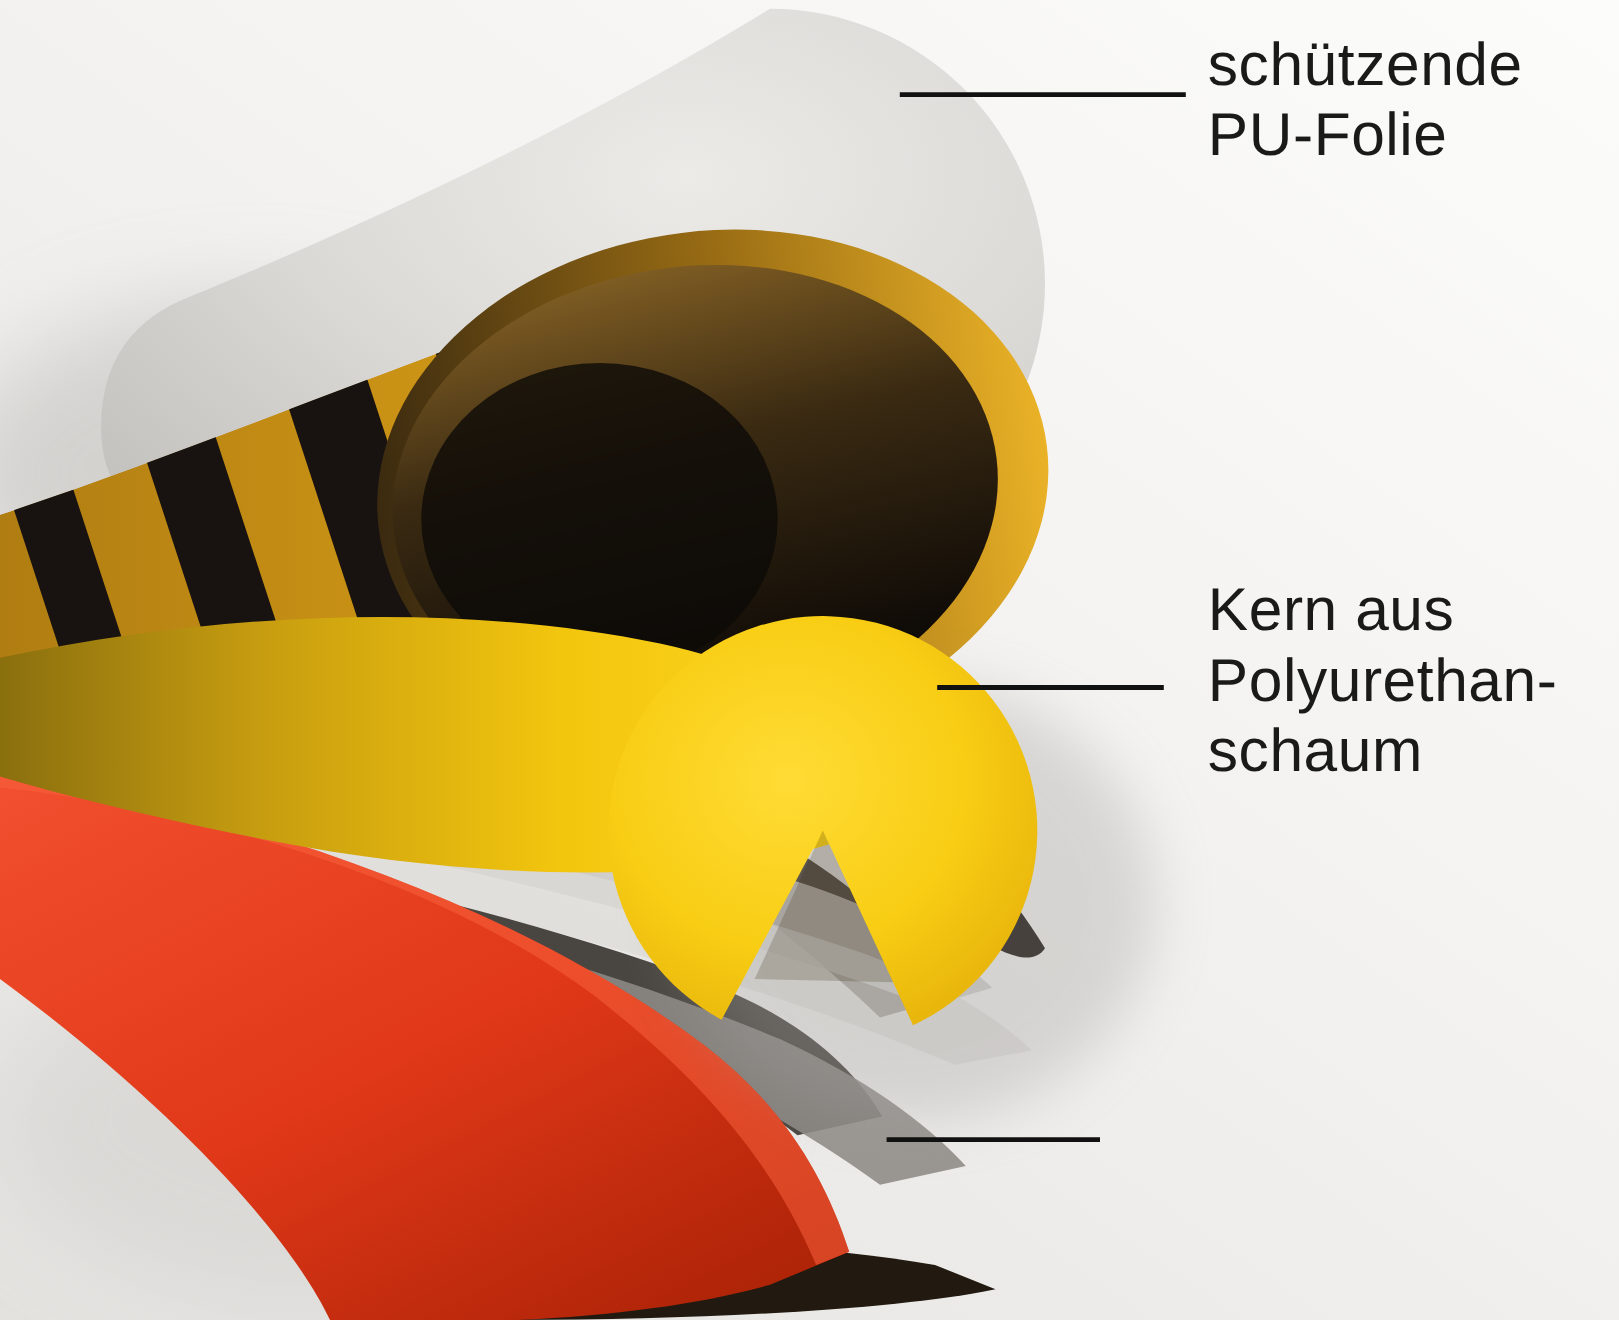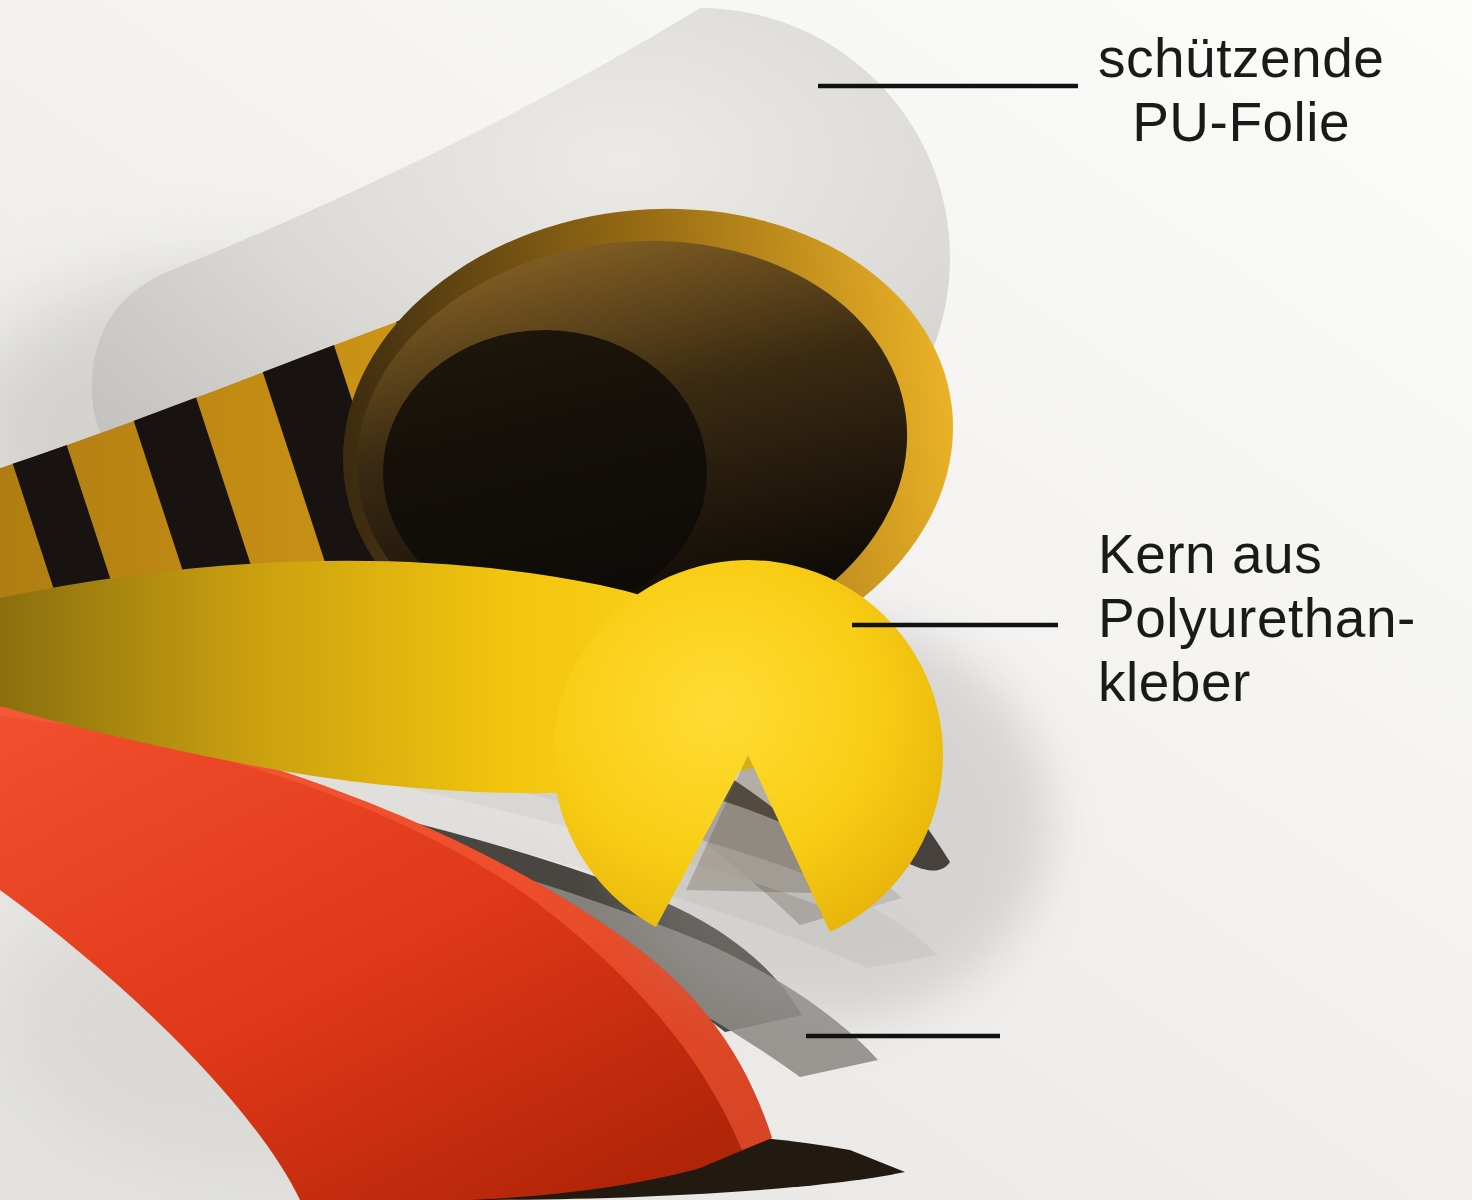--- a/index.html
+++ b/index.html
@@ -13,21 +13,21 @@
   .stage svg{position:absolute;left:0;top:0;}
   .label{
     position:absolute;
     font-family:"Liberation Sans",sans-serif;
     font-size:55px;
     line-height:64px;
     color:#1a1a19;
     white-space:pre-line;
     letter-spacing:0.5px;
   }
-  .label-pu{left:1098px;top:26px;text-align:center;}
+  .label-pu{left:1098px;top:26px;}
   .label-kern{left:1098px;top:522px;}
   .label-kleber{left:1028px;top:972px;}
 </style>
 </head>
 <body>
 
 <div class="stage">
 
   <svg width="1472" height="1200" viewBox="0 0 1472 1200" xmlns="http://www.w3.org/2000/svg">
     <defs>
@@ -146,15 +146,15 @@
       <line x1="818" y1="86" x2="1078" y2="86"></line>
       <line x1="852" y1="625" x2="1058" y2="625"></line>
       <line x1="806" y1="1036" x2="1000" y2="1036"></line>
     </g>
   </svg>
 
   <div class="label label-pu">schützende
 PU-Folie</div>
   <div class="label label-kern">Kern aus
 Polyurethan-
-kleber</div>
+schaum</div>
 
 </div>
 
 </body></html>

